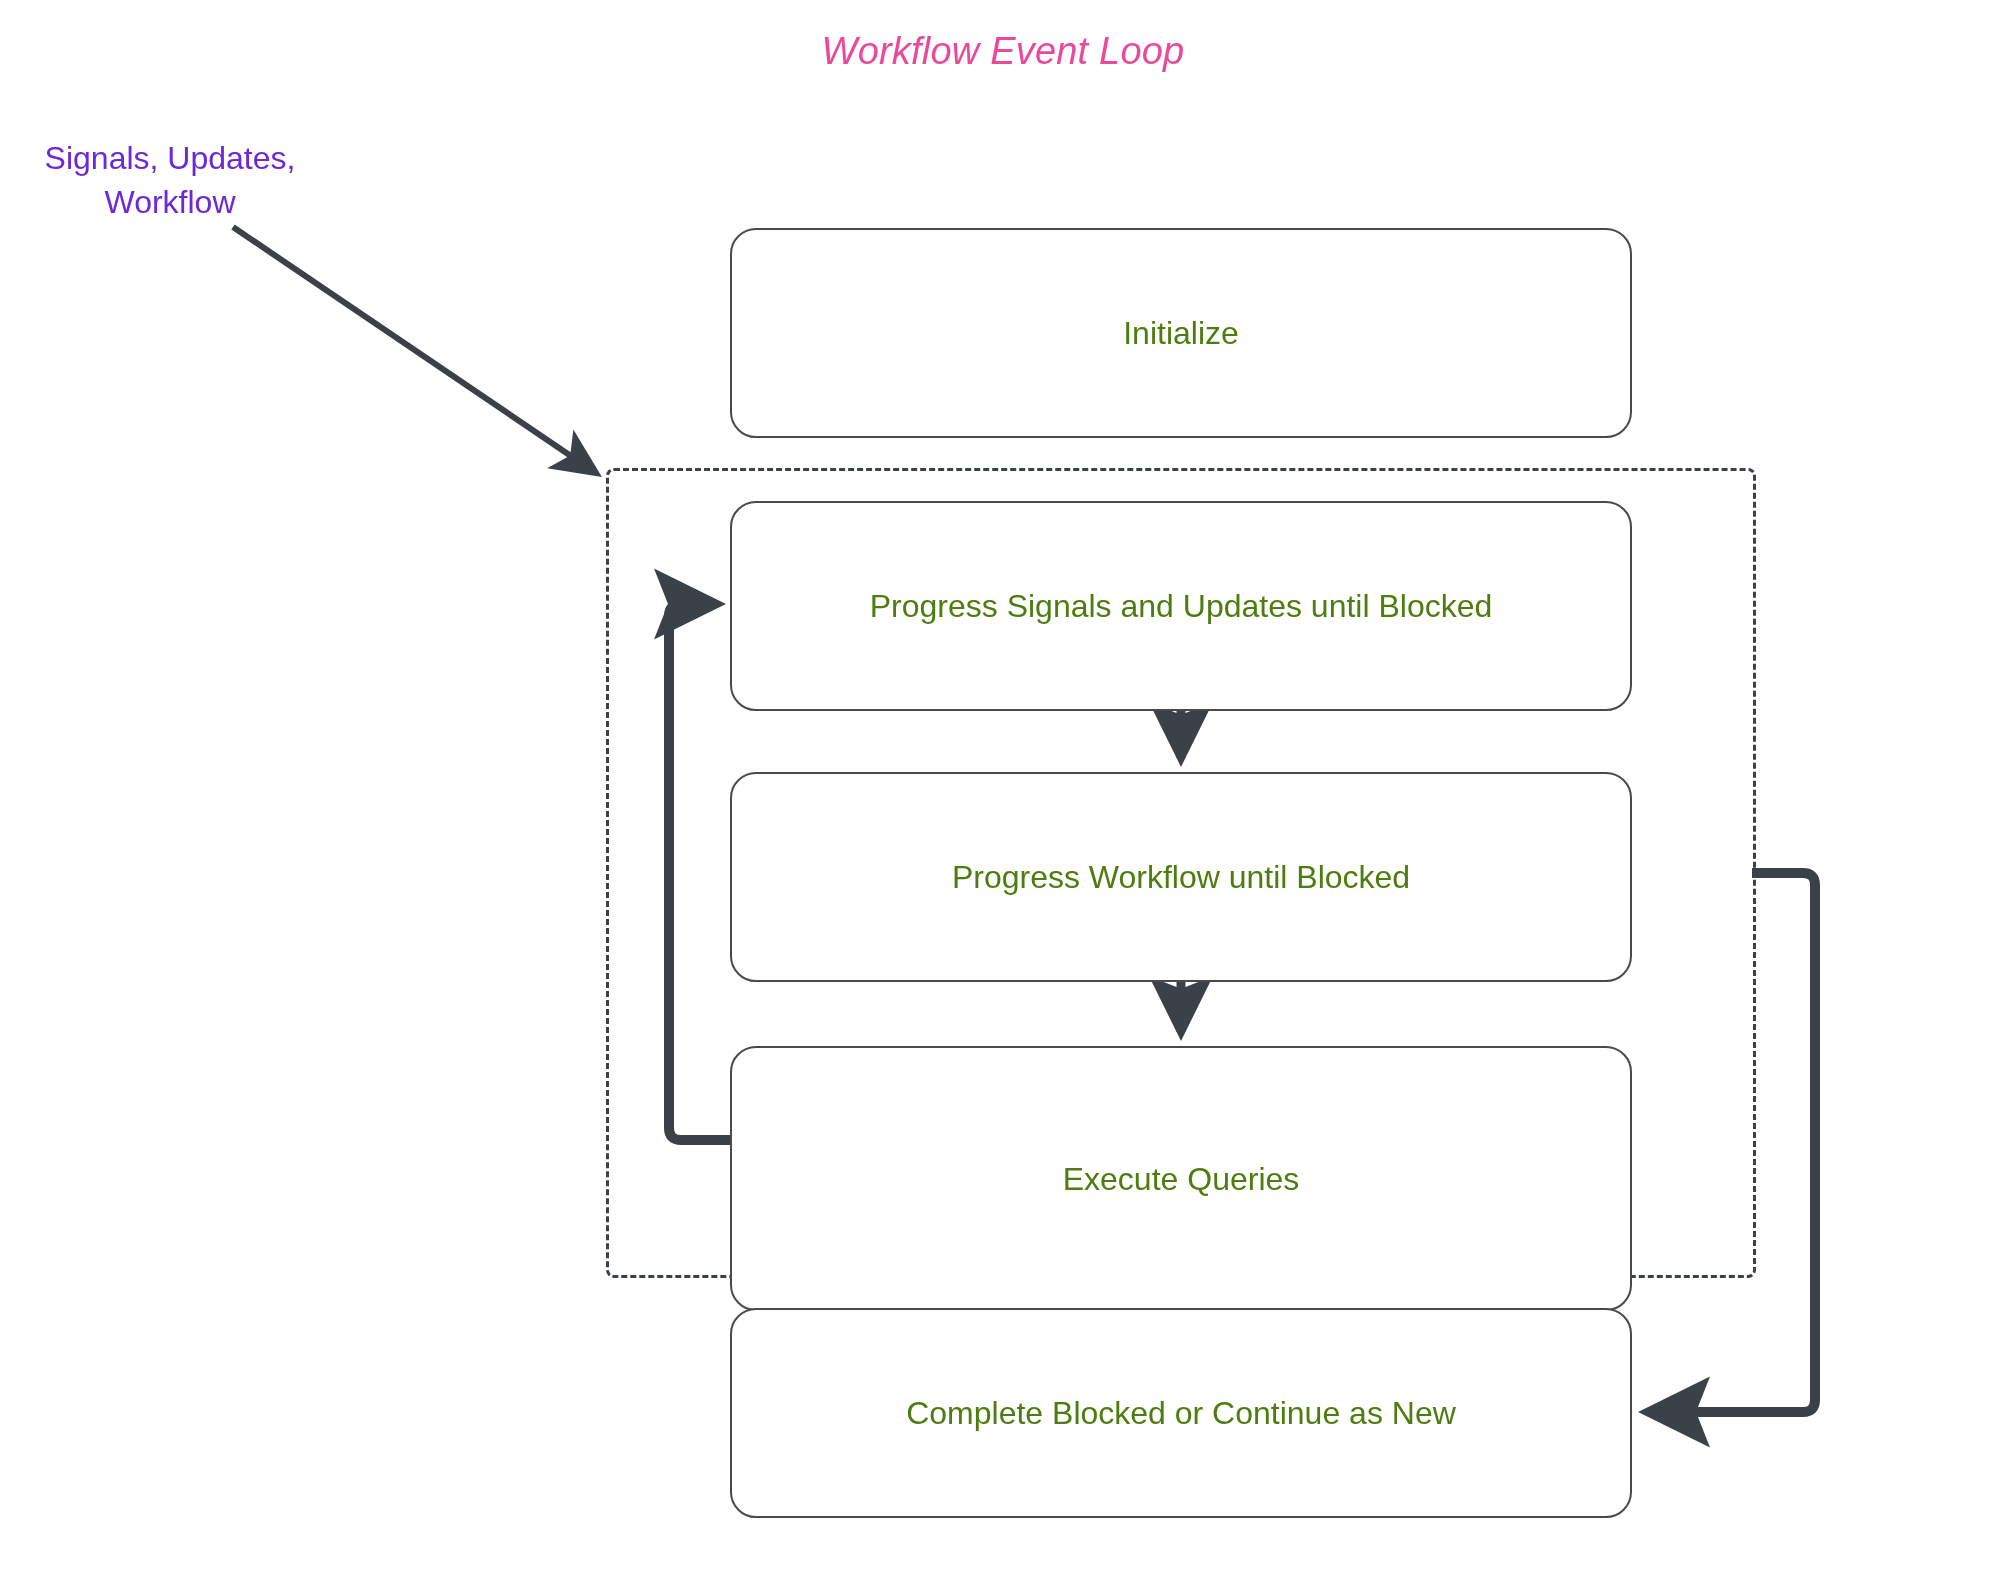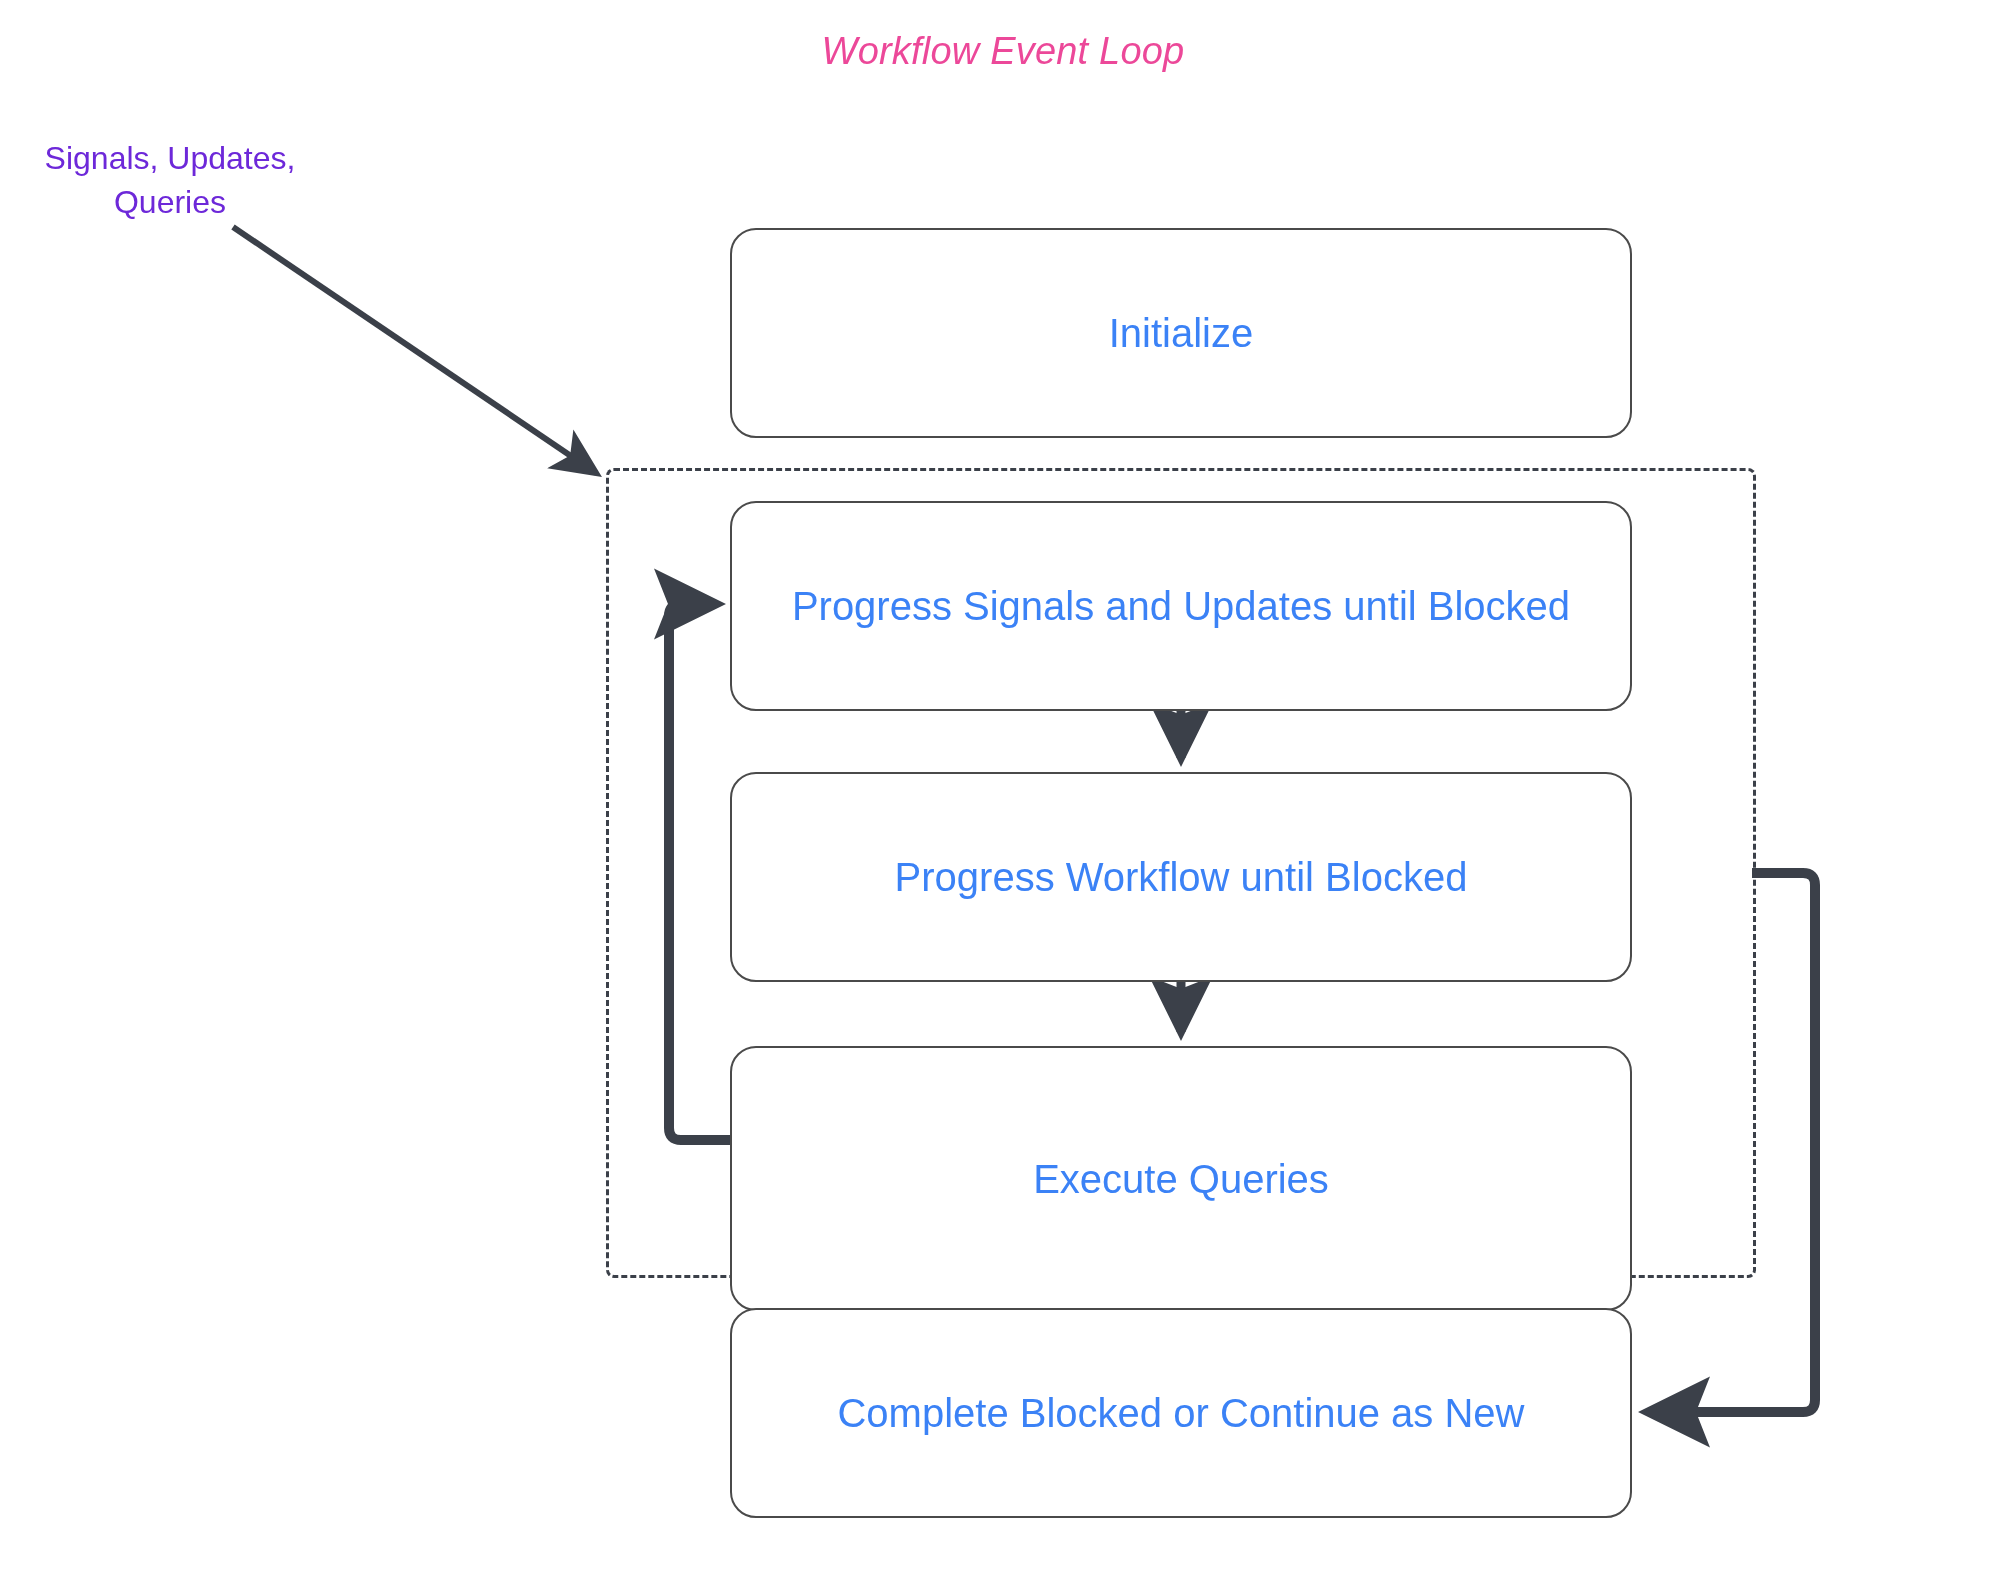--- a/index.html
+++ b/index.html
@@ -52,22 +52,22 @@
     box-sizing: border-box;
     background: #ffffff;
     border: 2px solid #4a4a4a;
     border-radius: 26px;
     display: flex;
     align-items: center;
     justify-content: center;
     z-index: 3;
   }
   .node-label {
-    font-size: 40px;
-    color: #3b82f6;
+    font-size: 32px;
+    color: #4d7c0f;
     text-align: center;
     padding: 0 22px;
     line-height: 40px;
   }
   .node-initialize { left: 730px; top: 228px; width: 902px; height: 210px; }
   .node-progress-signals { left: 730px; top: 501px; width: 902px; height: 210px; }
   .node-progress-workflow { left: 730px; top: 772px; width: 902px; height: 210px; }
   .node-execute-queries { left: 730px; top: 1046px; width: 902px; height: 265px; }
   .node-complete-workflow { left: 730px; top: 1308px; width: 902px; height: 210px; }
 
@@ -86,21 +86,21 @@
 </style>
 </head>
 <body>
 
 <div id="canvas">
 
   <div class="diagram-title">Workflow Event Loop</div>
 
   <div class="external-label">
     <div>Signals, Updates,</div>
-    <div>Queries</div>
+    <div>Workflow</div>
   </div>
 
   <svg id="edges" viewBox="0 0 2006 1576" width="2006" height="1576">
     <defs>
       <marker id="arrow-thin" markerWidth="9" markerHeight="9" refX="7.2" refY="4.5" orient="auto" markerUnits="strokeWidth">
         <path d="M0,0.6 L8.4,4.5 L0,8.4 L2,4.5 Z" fill="#3b4049"></path>
       </marker>
       <marker id="arrow-fat" markerWidth="7.5" markerHeight="7.5" refX="6.2" refY="3.75" orient="auto" markerUnits="strokeWidth">
         <path d="M0,0.2 L7.2,3.75 L0,7.3 L1.4,3.75 Z" fill="#3b4049"></path>
       </marker>

